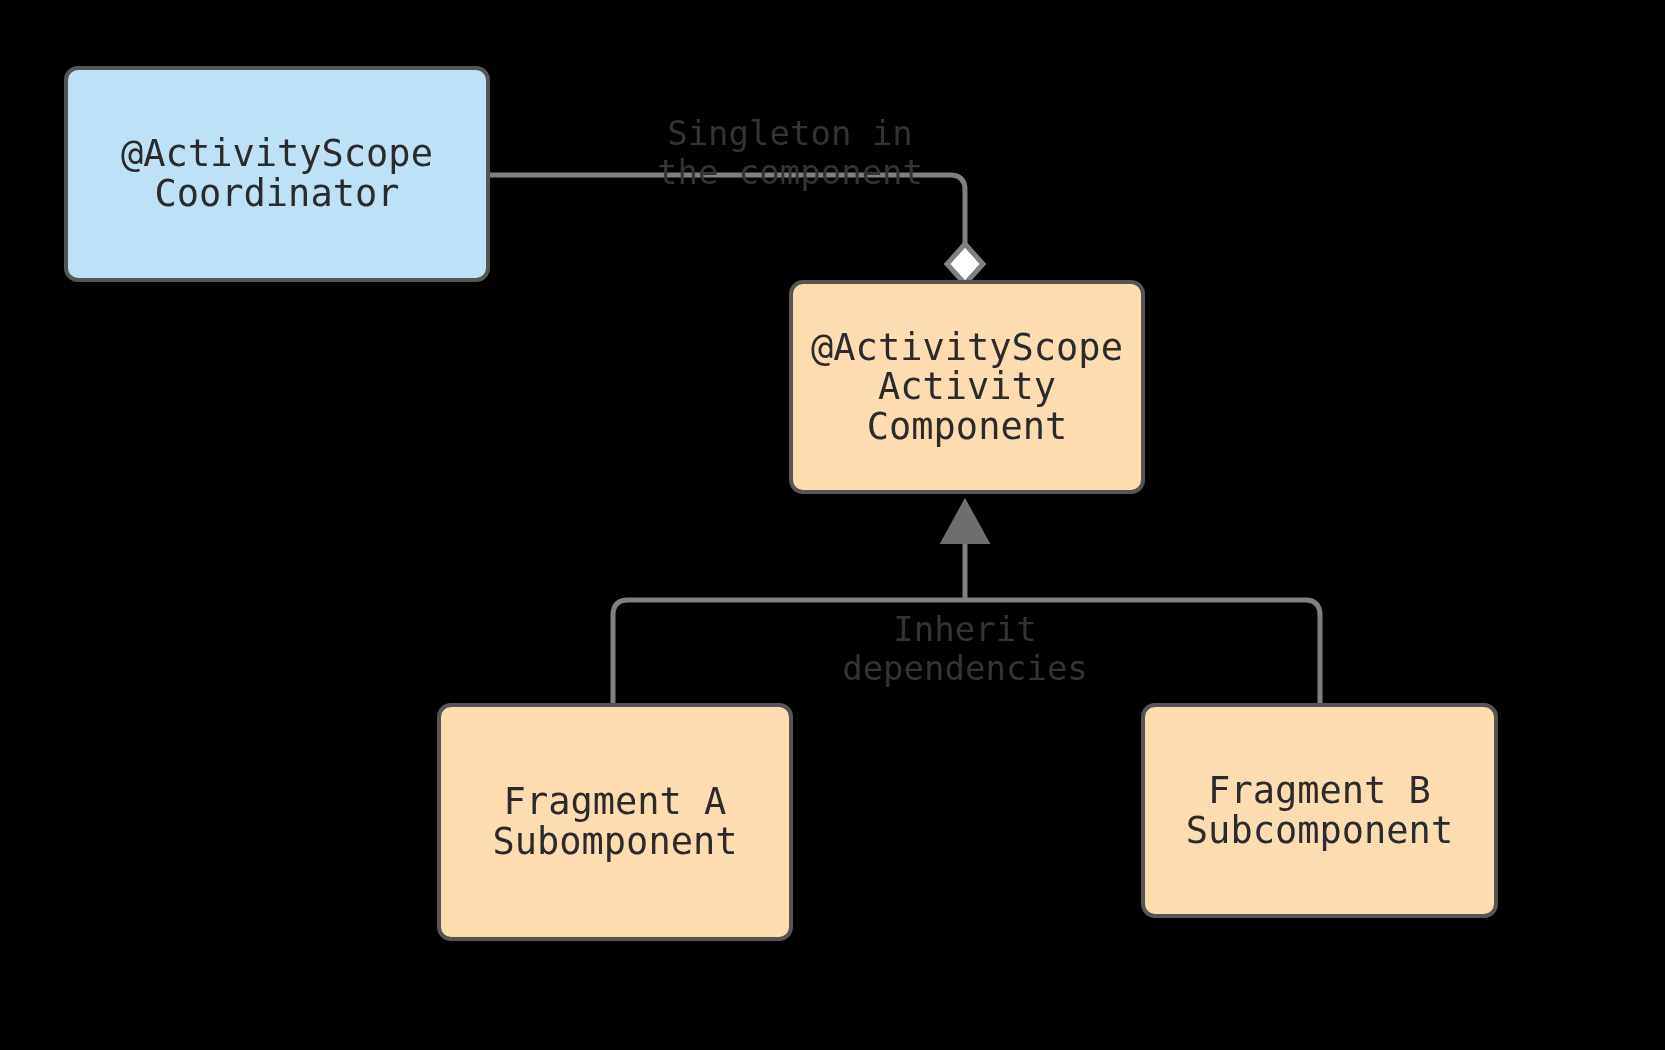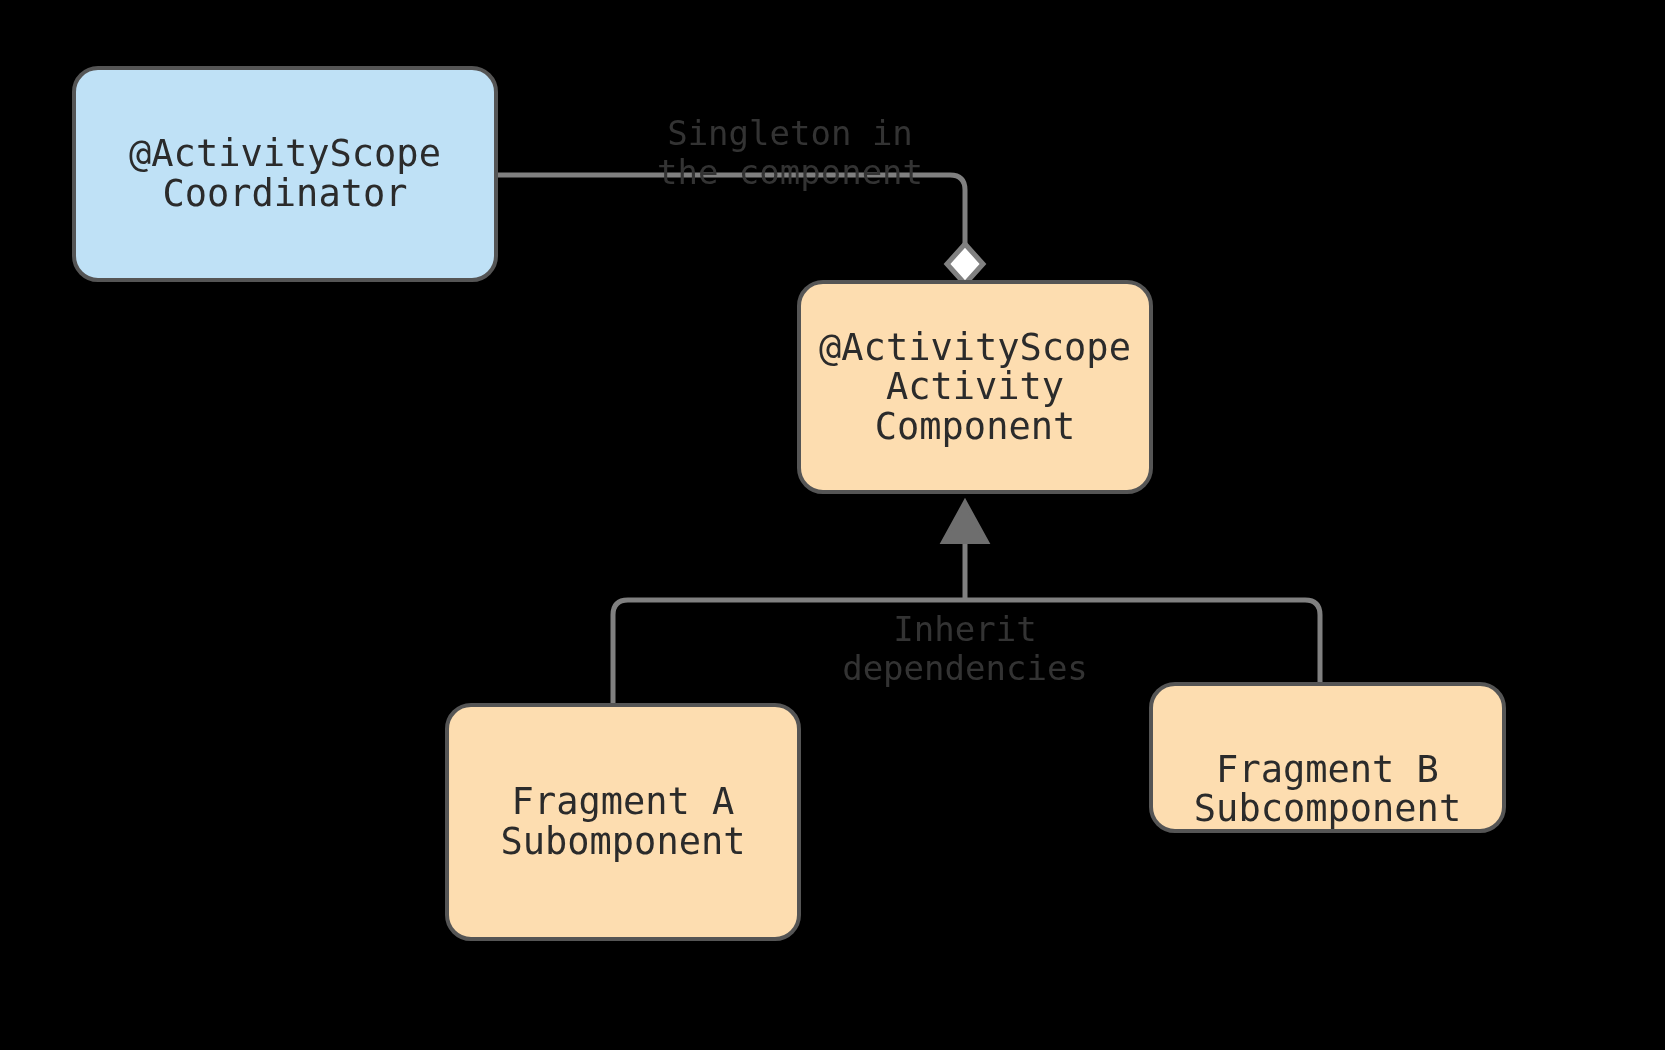--- a/index.html
+++ b/index.html
@@ -23,26 +23,25 @@
     left: 0;
     top: 0;
     width: 1665px;
     height: 1050px;
     pointer-events: none;
   }
   .node {
     position: absolute;
     box-sizing: border-box;
     border: 4px solid #555555;
-    border-radius: 26px;
+    border-radius: 14px;
     display: flex;
     align-items: center;
     justify-content: center;
     text-align: center;
-    margin-left: 8px;
   }
   .node-label {
     font-family: "DejaVu Sans Mono", "Liberation Mono", monospace;
     font-size: 37px;
     line-height: 1.07;
     color: #2b2b2b;
     white-space: pre;
     letter-spacing: 0px;
   }
   .node-coordinator {
@@ -61,25 +60,24 @@
   }
   .node-fragment-a {
     left: 437px;
     top: 703px;
     width: 356px;
     height: 238px;
     background: #fdddb0;
   }
   .node-fragment-b {
     left: 1141px;
-    top: 682px;
+    top: 703px;
     width: 357px;
-    height: 151px;
+    height: 215px;
     background: #fdddb0;
-    align-items: flex-end;
   }
   .edge-label {
     position: absolute;
     font-family: "DejaVu Sans Mono", "Liberation Mono", monospace;
     font-size: 34px;
     line-height: 1.16;
     color: #333333;
     white-space: pre;
     text-align: center;
     transform: translateX(-50%);

